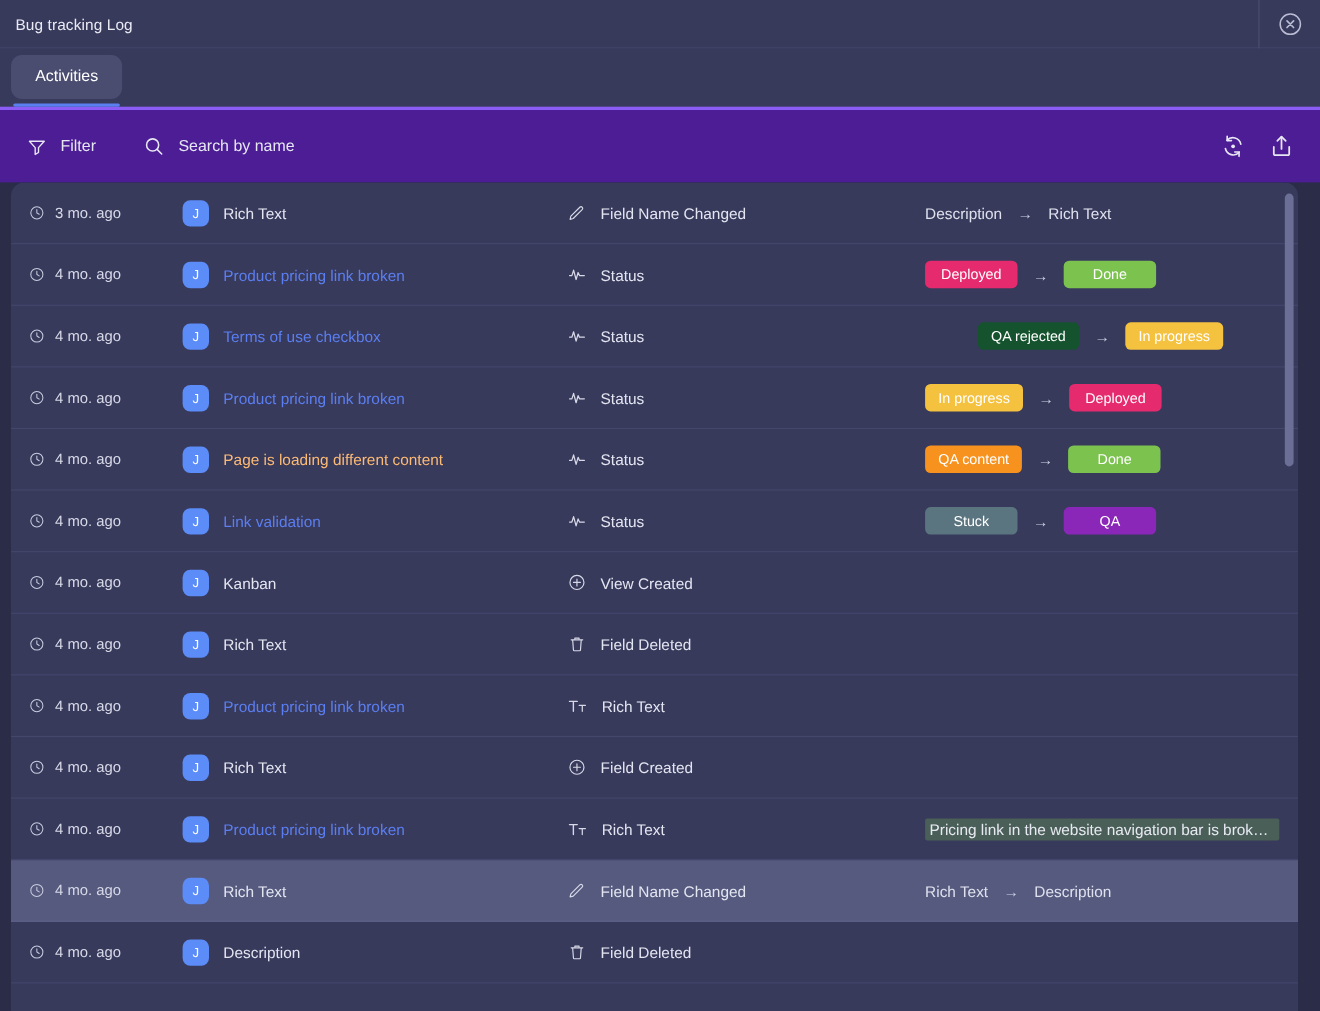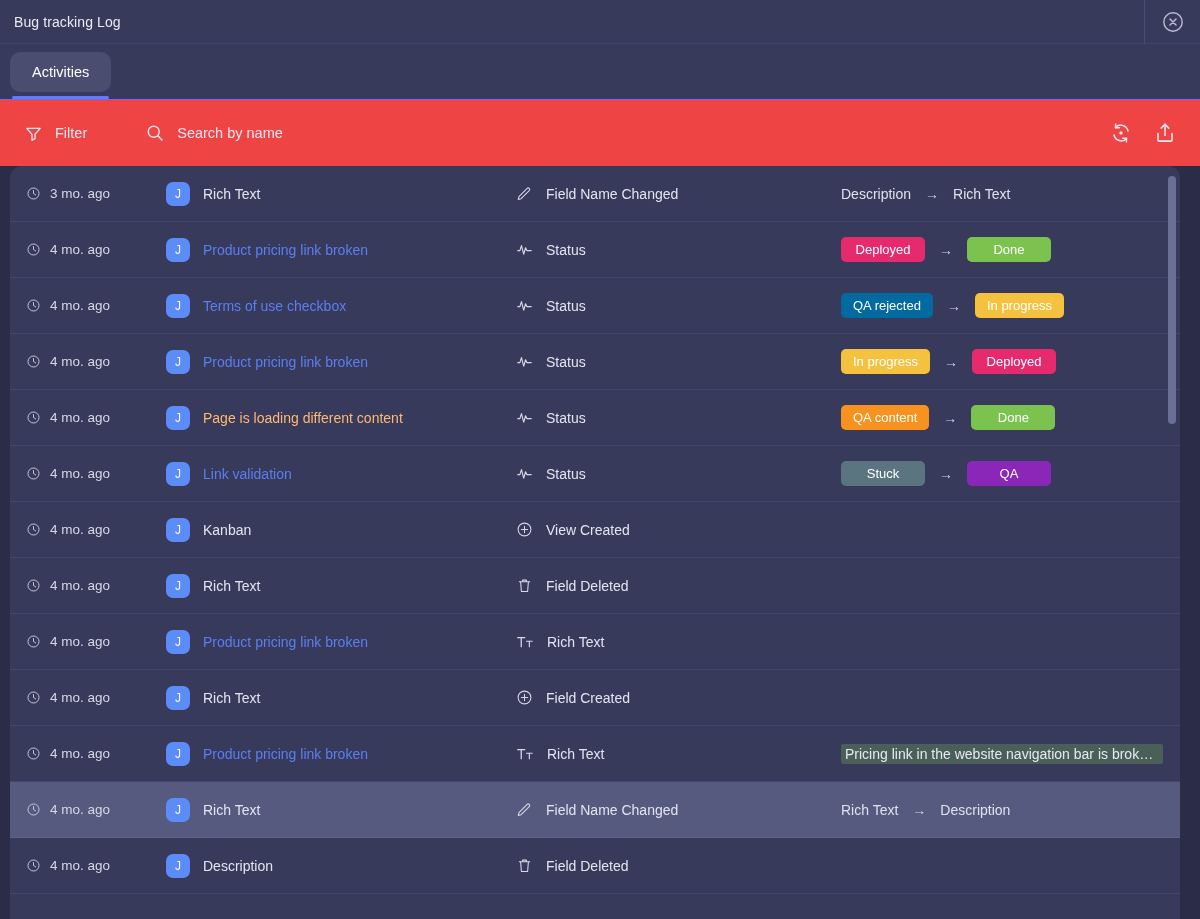--- a/index.html
+++ b/index.html
@@ -32,21 +32,21 @@
     width: 28px; height: 28px; margin-right: 13px;
     display: flex; align-items: center; justify-content: center;
     cursor: pointer;
   }
 
   
   .tabs-bar {
     height: 56px; flex: 0 0 56px;
     background: #383a5c;
     display: flex; align-items: flex-end;
-    border-bottom: 1px solid #8b5cf6;
+    border-bottom: 3px solid #8b5cf6;
     padding-left: 10px;
   }
   .tab {
     position: relative;
     height: 46px;
     display: flex; align-items: center; justify-content: center;
     padding: 0 22px;
     font-size: 14.5px; color: #cfd2e4;
     cursor: pointer;
     margin-bottom: 4px;
@@ -60,25 +60,24 @@
   .tab.active span.lbl { color: #ffffff; }
   .tab .underline {
     position: absolute; left: 2px; right: 2px; bottom: -4px; height: 3px;
     background: transparent; border-radius: 2px;
   }
   .tab.active .underline { background: #5b7ef0; }
 
   
   .toolbar {
     height: 66px; flex: 0 0 66px;
-    background: #ef4444;
+    background: #4c1d95;
     display: flex; align-items: center;
     padding: 0 22px 0 22px;
     position: relative;
-    gap: 15px;
   }
   .tool-item {
     display: flex; align-items: center; gap: 11px;
     color: #e6e7f2; font-size: 14.5px;
     cursor: pointer;
     margin-right: 42px;
   }
   .tool-item .icoslot { width: 22px; height: 22px; display:flex; align-items:center; justify-content:center; }
   .toolbar-right {
     position: absolute; right: 22px; top: 0; height: 66px;
@@ -283,21 +282,21 @@
             </div>
             <div class="c-action">
               <span>
                 <svg width="17" height="17" viewBox="0 0 24 24" fill="none">
                   <path d="M2.5 13.5h3l2.2-7 3.2 12 2.6-9 1.8 4h6.2" stroke="#d7d9e8" stroke-width="1.6" stroke-linecap="round" stroke-linejoin="round"></path>
                 </svg>
               </span>
               <span>Status</span>
             </div>
             <div class="c-value">
-              <span class="badge" style="background: #0369a1;">QA rejected</span>
+              <span class="badge" style="background: #14532d; margin-left: 48px;">QA rejected</span>
               <span class="arrow">→</span>
               <span class="badge" style="background: rgb(245, 194, 63);">In progress</span>
             </div>
           </div>
           <div class="row">
             <div class="c-time">
               <span>
                 <svg width="15" height="15" viewBox="0 0 24 24" fill="none">
                   <circle cx="12" cy="12" r="8.8" stroke="#c9ccdf" stroke-width="1.5"></circle>
                   <path d="M12 7.2V12l3.4 2.1" stroke="#c9ccdf" stroke-width="1.5" stroke-linecap="round"></path>

